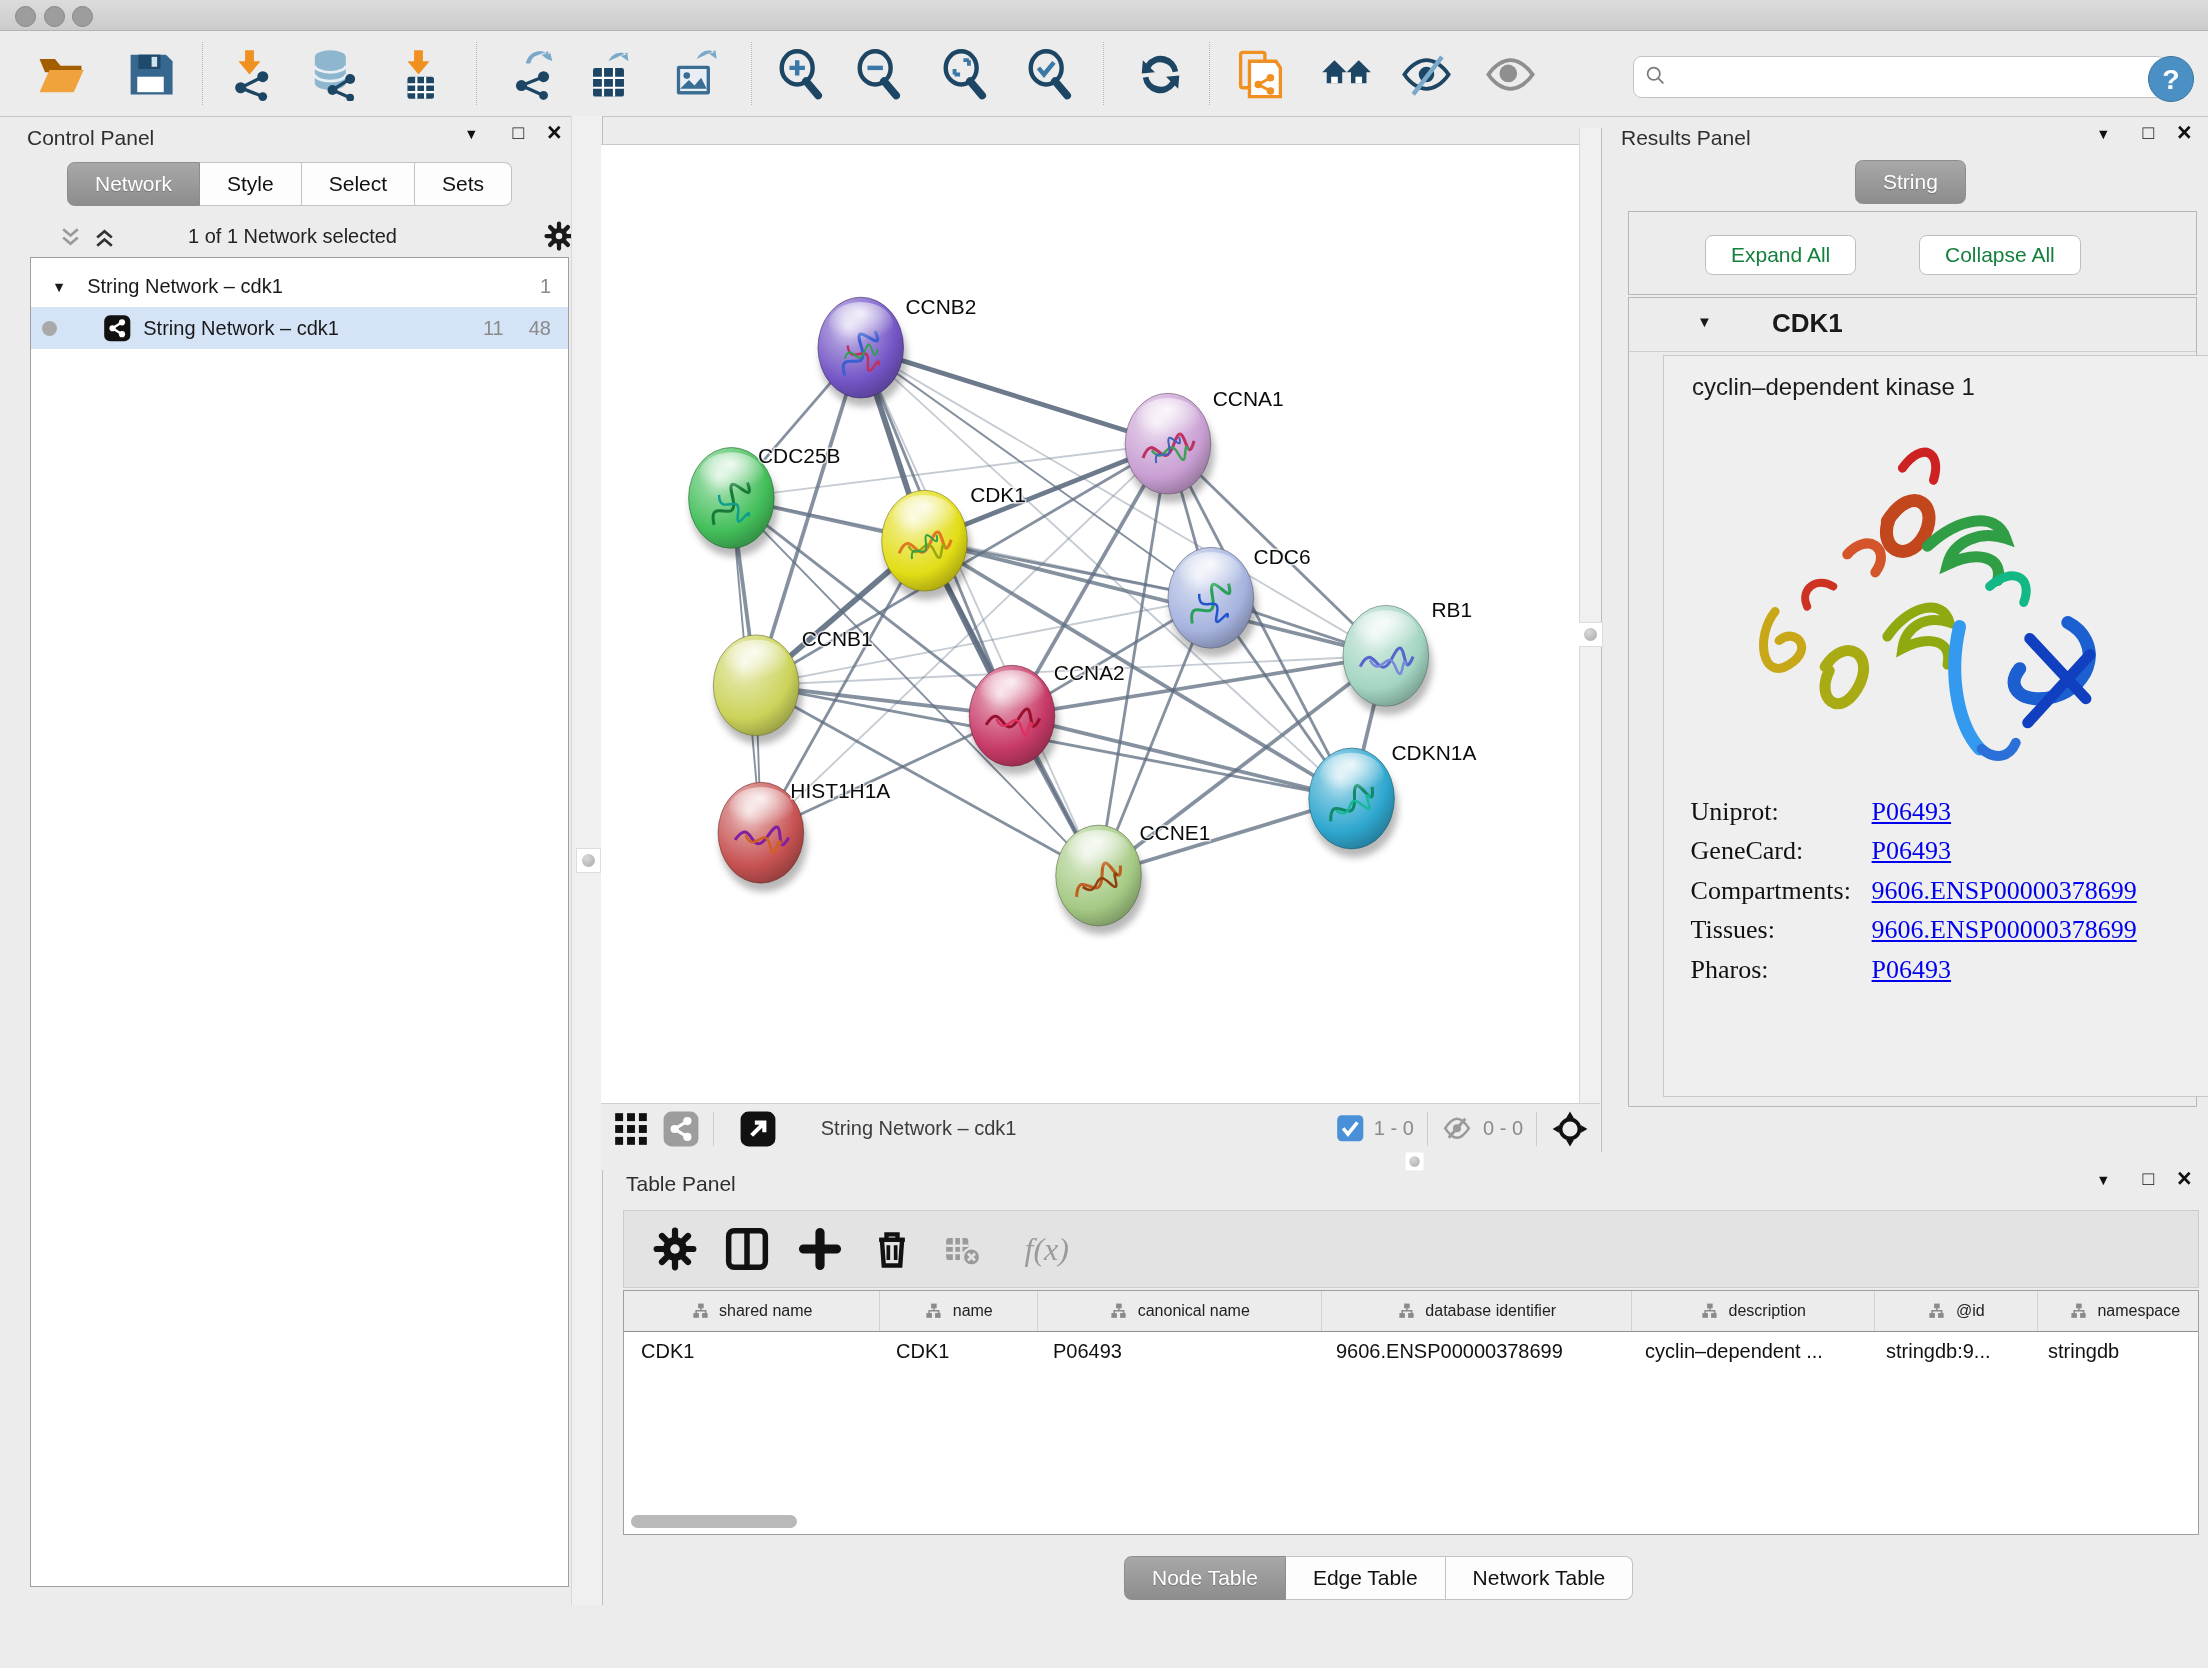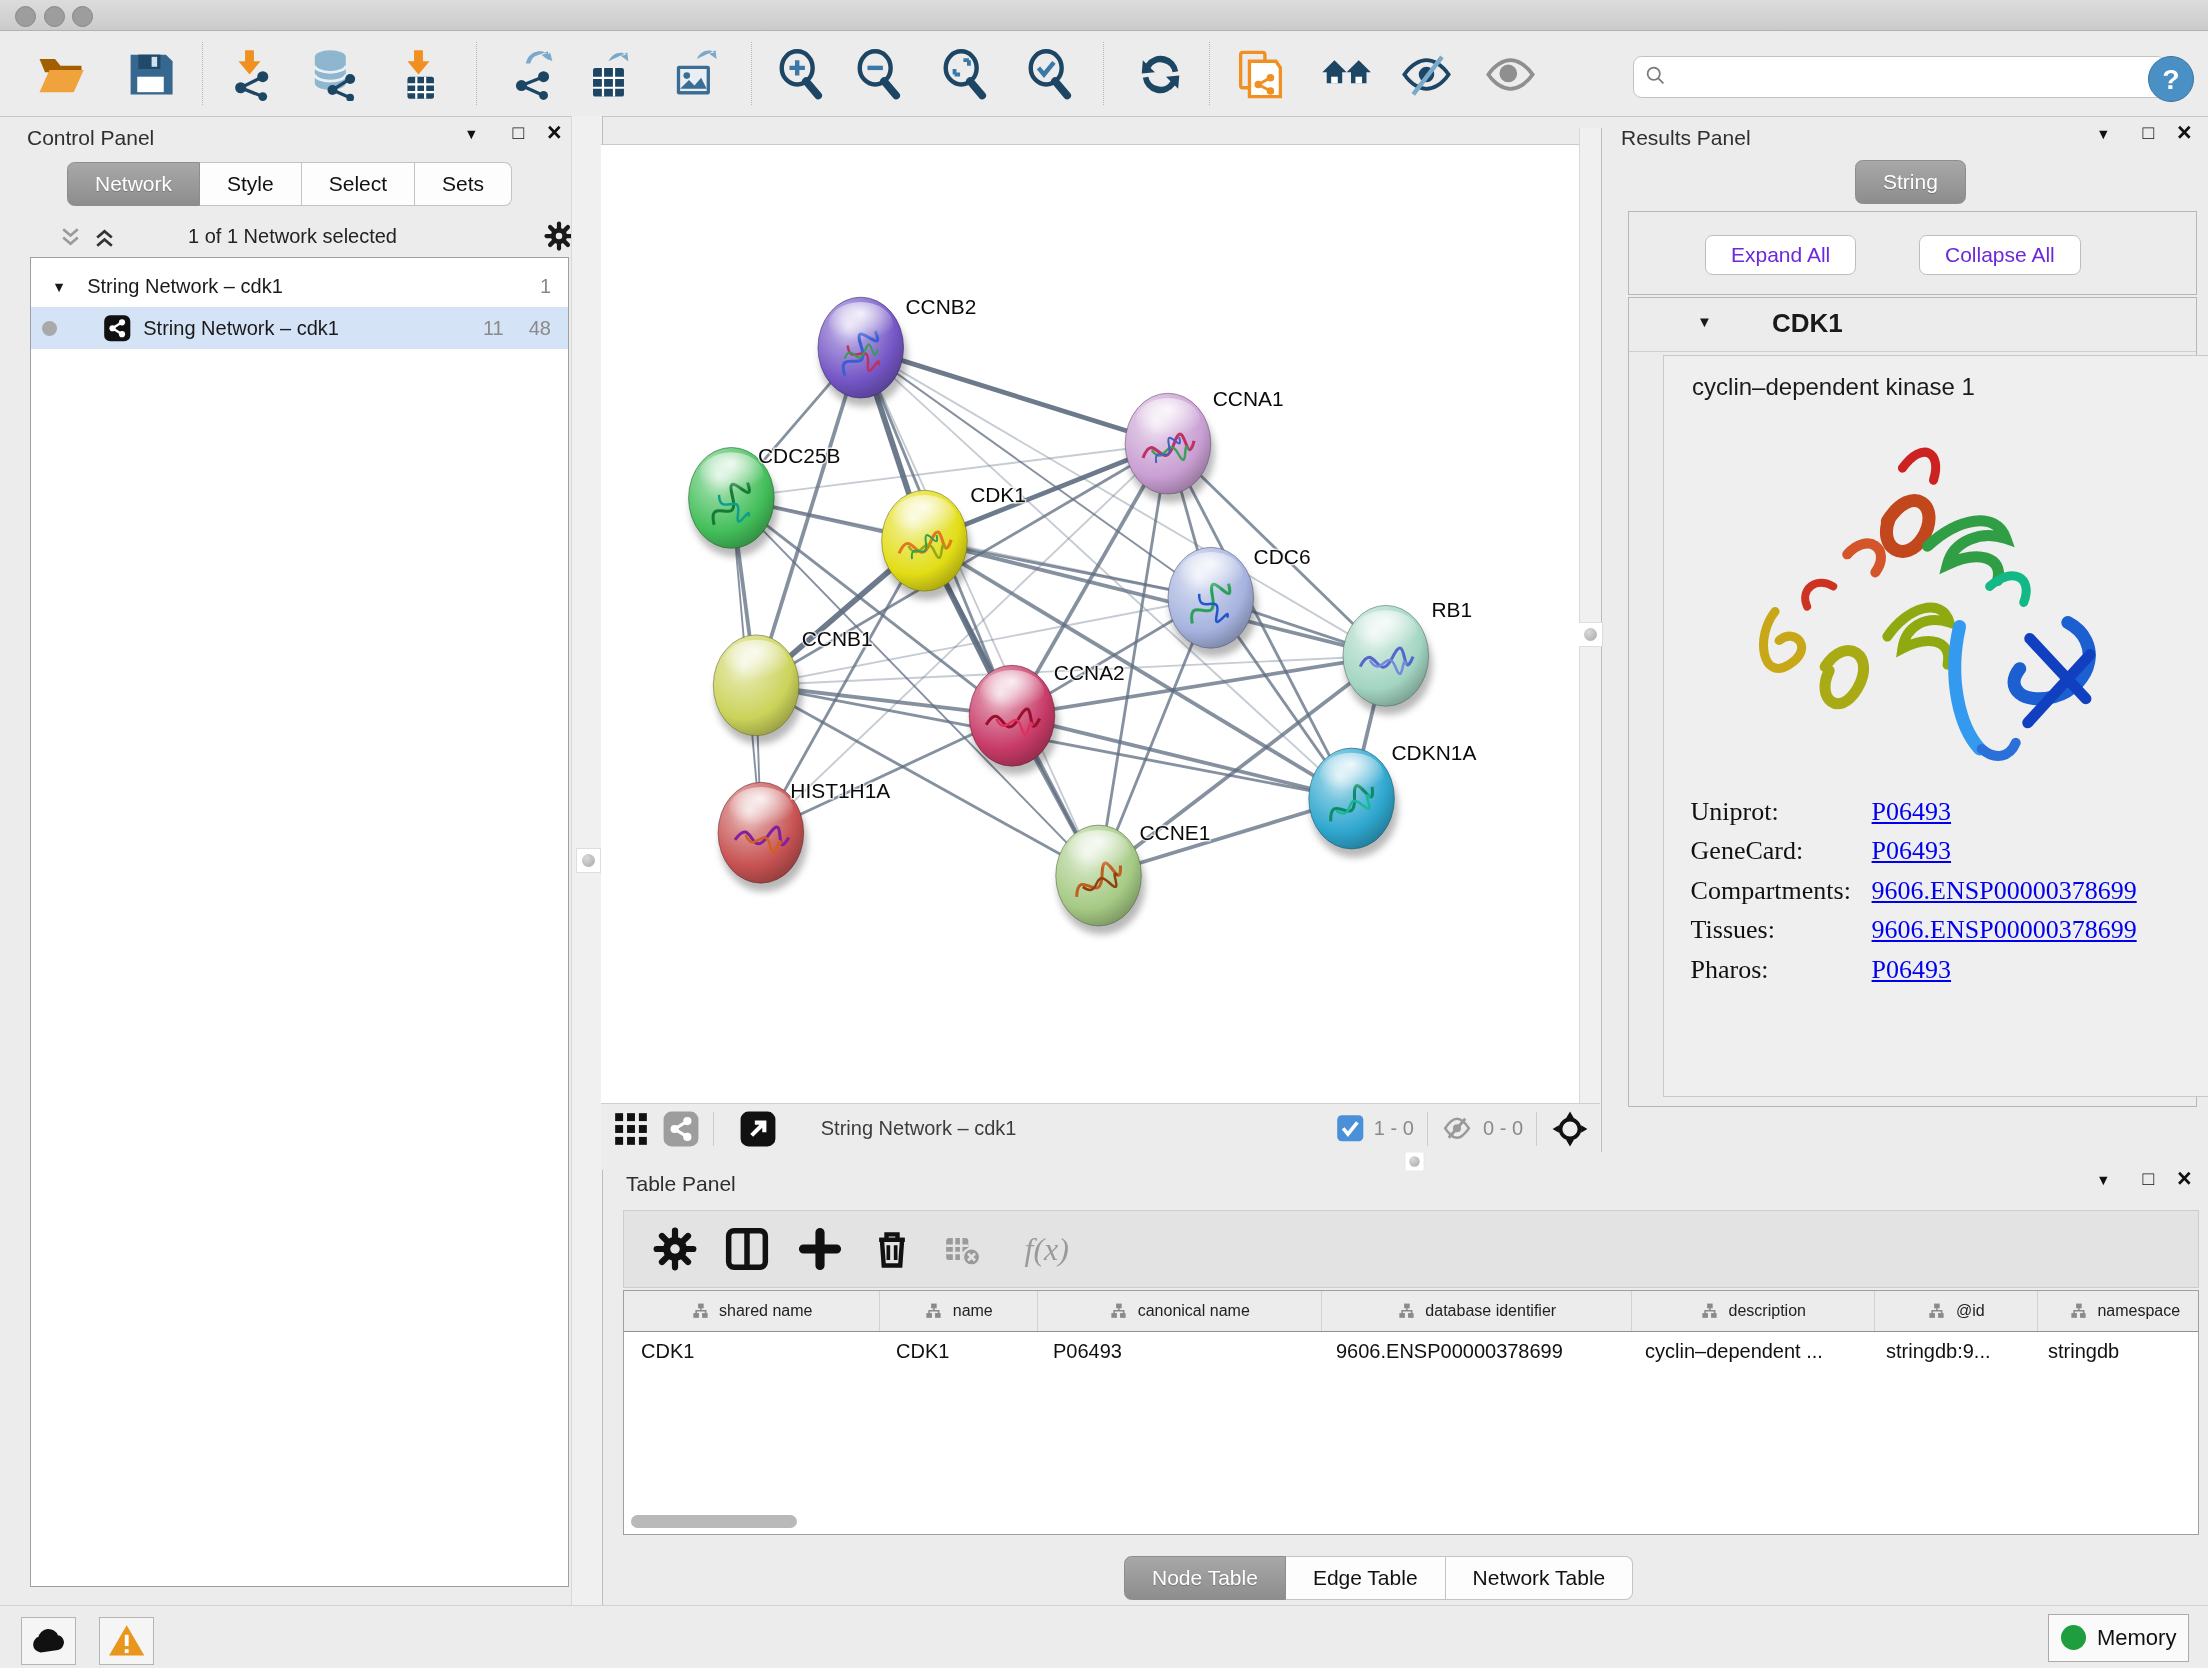--- a/index.html
+++ b/index.html
@@ -61,21 +61,21 @@
   .netbar{position:absolute;left:601px;top:1103px;width:999px;height:49px;background:#ececec;
     border-top:1px solid #cfcfcf;display:flex;align-items:center;font-size:20px;color:#3c3c3c;}
   .nb-sep{width:0;height:34px;border-left:1px solid #cccccc;margin:0 13.3px;}
   .nb-ico{width:38px;height:38px;margin-left:11.4px;border:none;background:transparent;padding:0;cursor:pointer;}
   .nb-ico svg{width:100%;height:100%;}
   .hsplit{position:absolute;left:601px;top:1153px;width:1607px;height:17px;background:#ececec;}
 
   
   .rp-box1{position:absolute;left:1628px;top:211px;width:567px;height:82px;border:1.9px solid #b7b7b7;background:#ececec;}
   .rp-btn{position:absolute;top:23px;height:40px;border:1px solid #bdbdbd;border-radius:7.6px;background:#fff;
-    font-size:21px;color:#6d28d9;cursor:pointer;padding:0 25px;}
+    font-size:21px;color:#15803d;cursor:pointer;padding:0 25px;}
   .rp-box2{position:absolute;left:1628px;top:297px;width:567px;height:808px;border:1.9px solid #b7b7b7;background:#ececec;}
   .rp-sechead{position:absolute;left:0;top:0;width:100%;height:53px;border-bottom:1px solid #cfcfcf;}
   .rp-inner{position:absolute;left:7.6px;top:57px;width:548px;height:740px;border:1px solid #c9c9c9;background:#efefef;margin-left:26px;}
   .cl-row{display:flex;margin:9.5px 0 9.5px 27px;font-family:"Liberation Serif",serif;font-size:26px;}
   .cl-label{width:181px;color:#111;}
   .cl-link{color:#0000EE;text-decoration:underline;}
 
   
   .tp-toolbar{position:absolute;left:623px;top:1210px;width:1574px;height:76px;background:#e3e3e3;
     border:1px solid #cdcdcd;display:flex;align-items:center;}
@@ -824,31 +824,15 @@
       <div class="hscroll"></div>
     </div>
 
     <div class="tabbar" id="tp-tabs" style="left:1124px;top:1556px;">
         <div class="tab sel">Node Table</div>
         <div class="tab">Edge Table</div>
         <div class="tab">Network Table</div>
       </div>
   </div>
 
-  <div class="bbar">
-    <button class="bbtn" style="left:21px;">
-      <svg viewBox="0 0 24 24">
-        <path d="M7 18a4 4 0 0 1-.6-7.9A5.5 5.5 0 0 1 17 9a3.8 3.8 0 0 1 .6 7.5z" fill="#111" stroke="#111" stroke-width="2"></path>
-        </svg></button>
-    <button class="bbtn" style="left:99px;">
-      <svg viewBox="0 0 24 24">
-        <path d="M12 2 23 21H1z" fill="#e8961e"></path>
-        <rect x="10.8" y="8" width="2.4" height="7" fill="#fff"></rect>
-          <rect x="10.8" y="17" width="2.4" height="2.4" fill="#fff"></rect>
-        </svg></button>
-    <button class="membtn">
-      <span class="memdot"></span>
-      <span>Memory</span>
-    </button>
-  </div>
 
 </div>
 
 
 </body></html>

